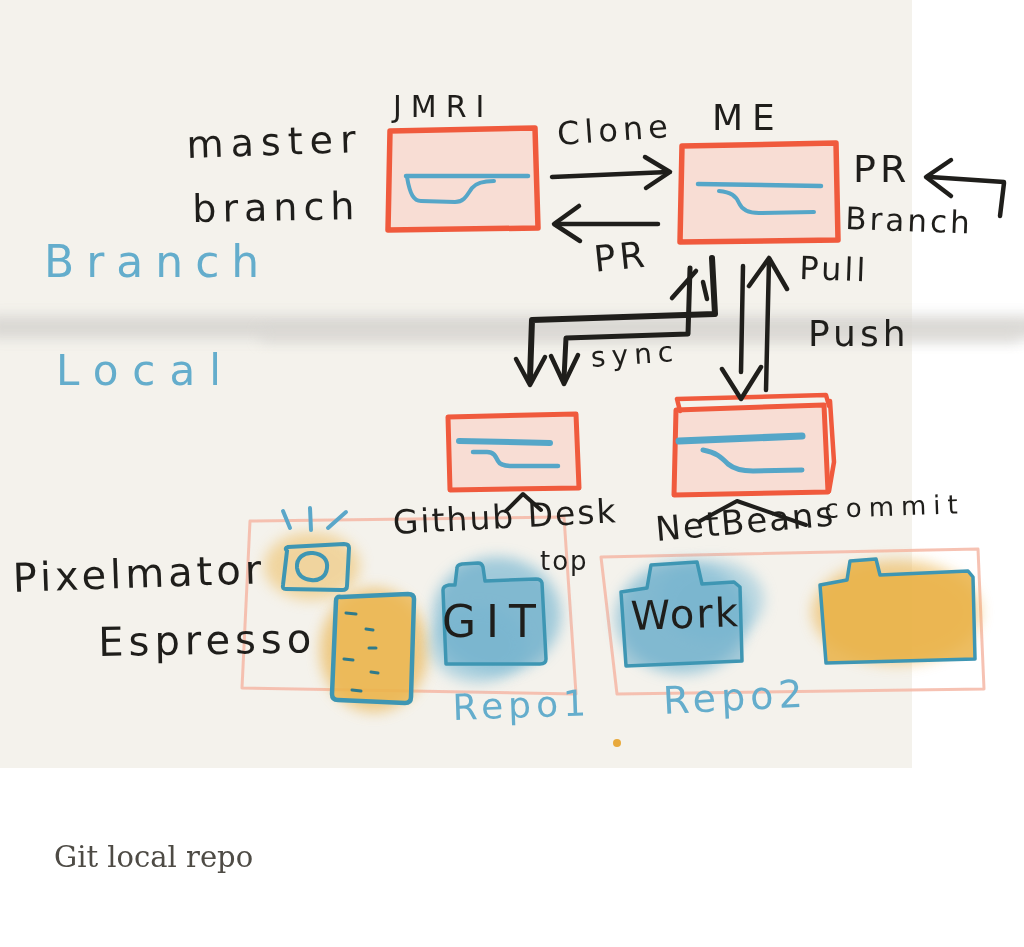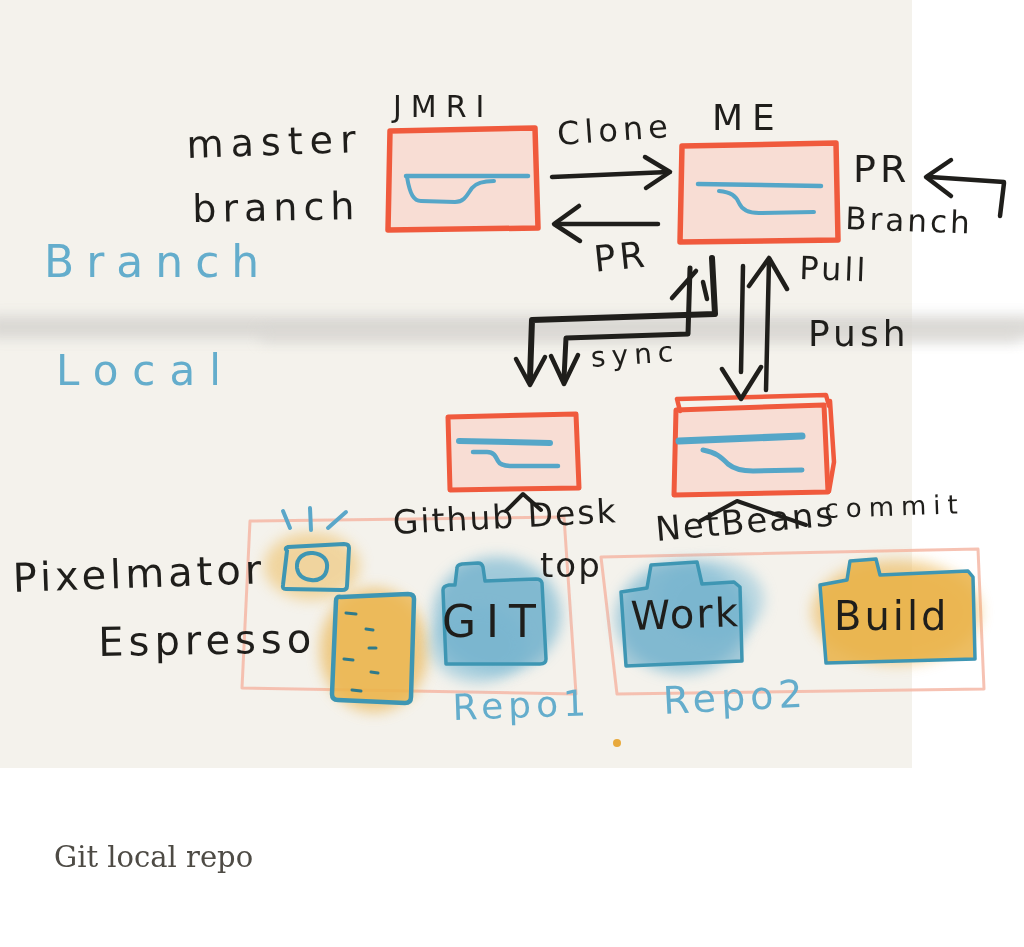--- a/index.html
+++ b/index.html
@@ -167,30 +167,29 @@
 <div class="t" style="left:846px;top:203px;font-size:31px;letter-spacing:3px;transform:rotate(2deg);">Branch</div>
 <div class="t" style="left:592px;top:242px;font-size:36px;letter-spacing:4px;transform:rotate(-6deg);">PR</div>
 <div class="t" style="left:800px;top:252px;font-size:32px;letter-spacing:3px;transform:rotate(2deg);">Pull</div>
 <div class="t" style="left:808px;top:292px;font-size:36px;letter-spacing:4px;margin-top:24px;">Push</div>
 <div class="t" style="left:590px;top:344px;font-size:28px;letter-spacing:6px;transform:rotate(-4deg);">sync</div>
 
 <div class="t blue" style="left:44px;top:240px;font-size:44px;letter-spacing:12px;">Branch</div>
 <div class="t blue" style="left:56px;top:350px;font-size:42px;letter-spacing:14px;">Local</div>
 
 <div class="t" style="left:392px;top:506px;font-size:33px;letter-spacing:2px;transform:rotate(-3deg);">Github Desk</div>
-<div class="t" style="left:540px;top:548px;font-size:34px;letter-spacing:2px;">top</div>
+<div class="t" style="left:540px;top:548px;font-size:26px;letter-spacing:2px;">top</div>
 <div class="t" style="left:654px;top:512px;font-size:34px;letter-spacing:2px;transform:rotate(-5deg);">NetBeans</div>
 <div class="t" style="left:824px;top:496px;font-size:26px;letter-spacing:7px;transform:rotate(-2deg);">commit</div>
 
 <div class="t" style="left:12px;top:558px;font-size:40px;letter-spacing:4px;transform:rotate(-2deg);">Pixelmator</div>
 <div class="t" style="left:98px;top:622px;font-size:40px;letter-spacing:5px;transform:rotate(-1deg);">Espresso</div>
 
 <div class="t" style="left:442px;top:600px;font-size:44px;letter-spacing:10px;">GIT</div>
 <div class="t" style="left:630px;top:596px;font-size:40px;letter-spacing:2px;transform:rotate(-2deg);">Work</div>
-<div class="t" style="left:834px;top:596px;font-size:40px;letter-spacing:3px;">Build</div>
 
 <div class="t blue" style="left:452px;top:690px;font-size:36px;letter-spacing:5px;transform:rotate(-2deg);">Repo1</div>
 <div class="t blue" style="left:662px;top:682px;font-size:38px;letter-spacing:5px;transform:rotate(-3deg);">Repo2</div>
 
 </div>
 
 <div class="footer">
 </div>
 <div class="caption">Git local repo</div>
 

